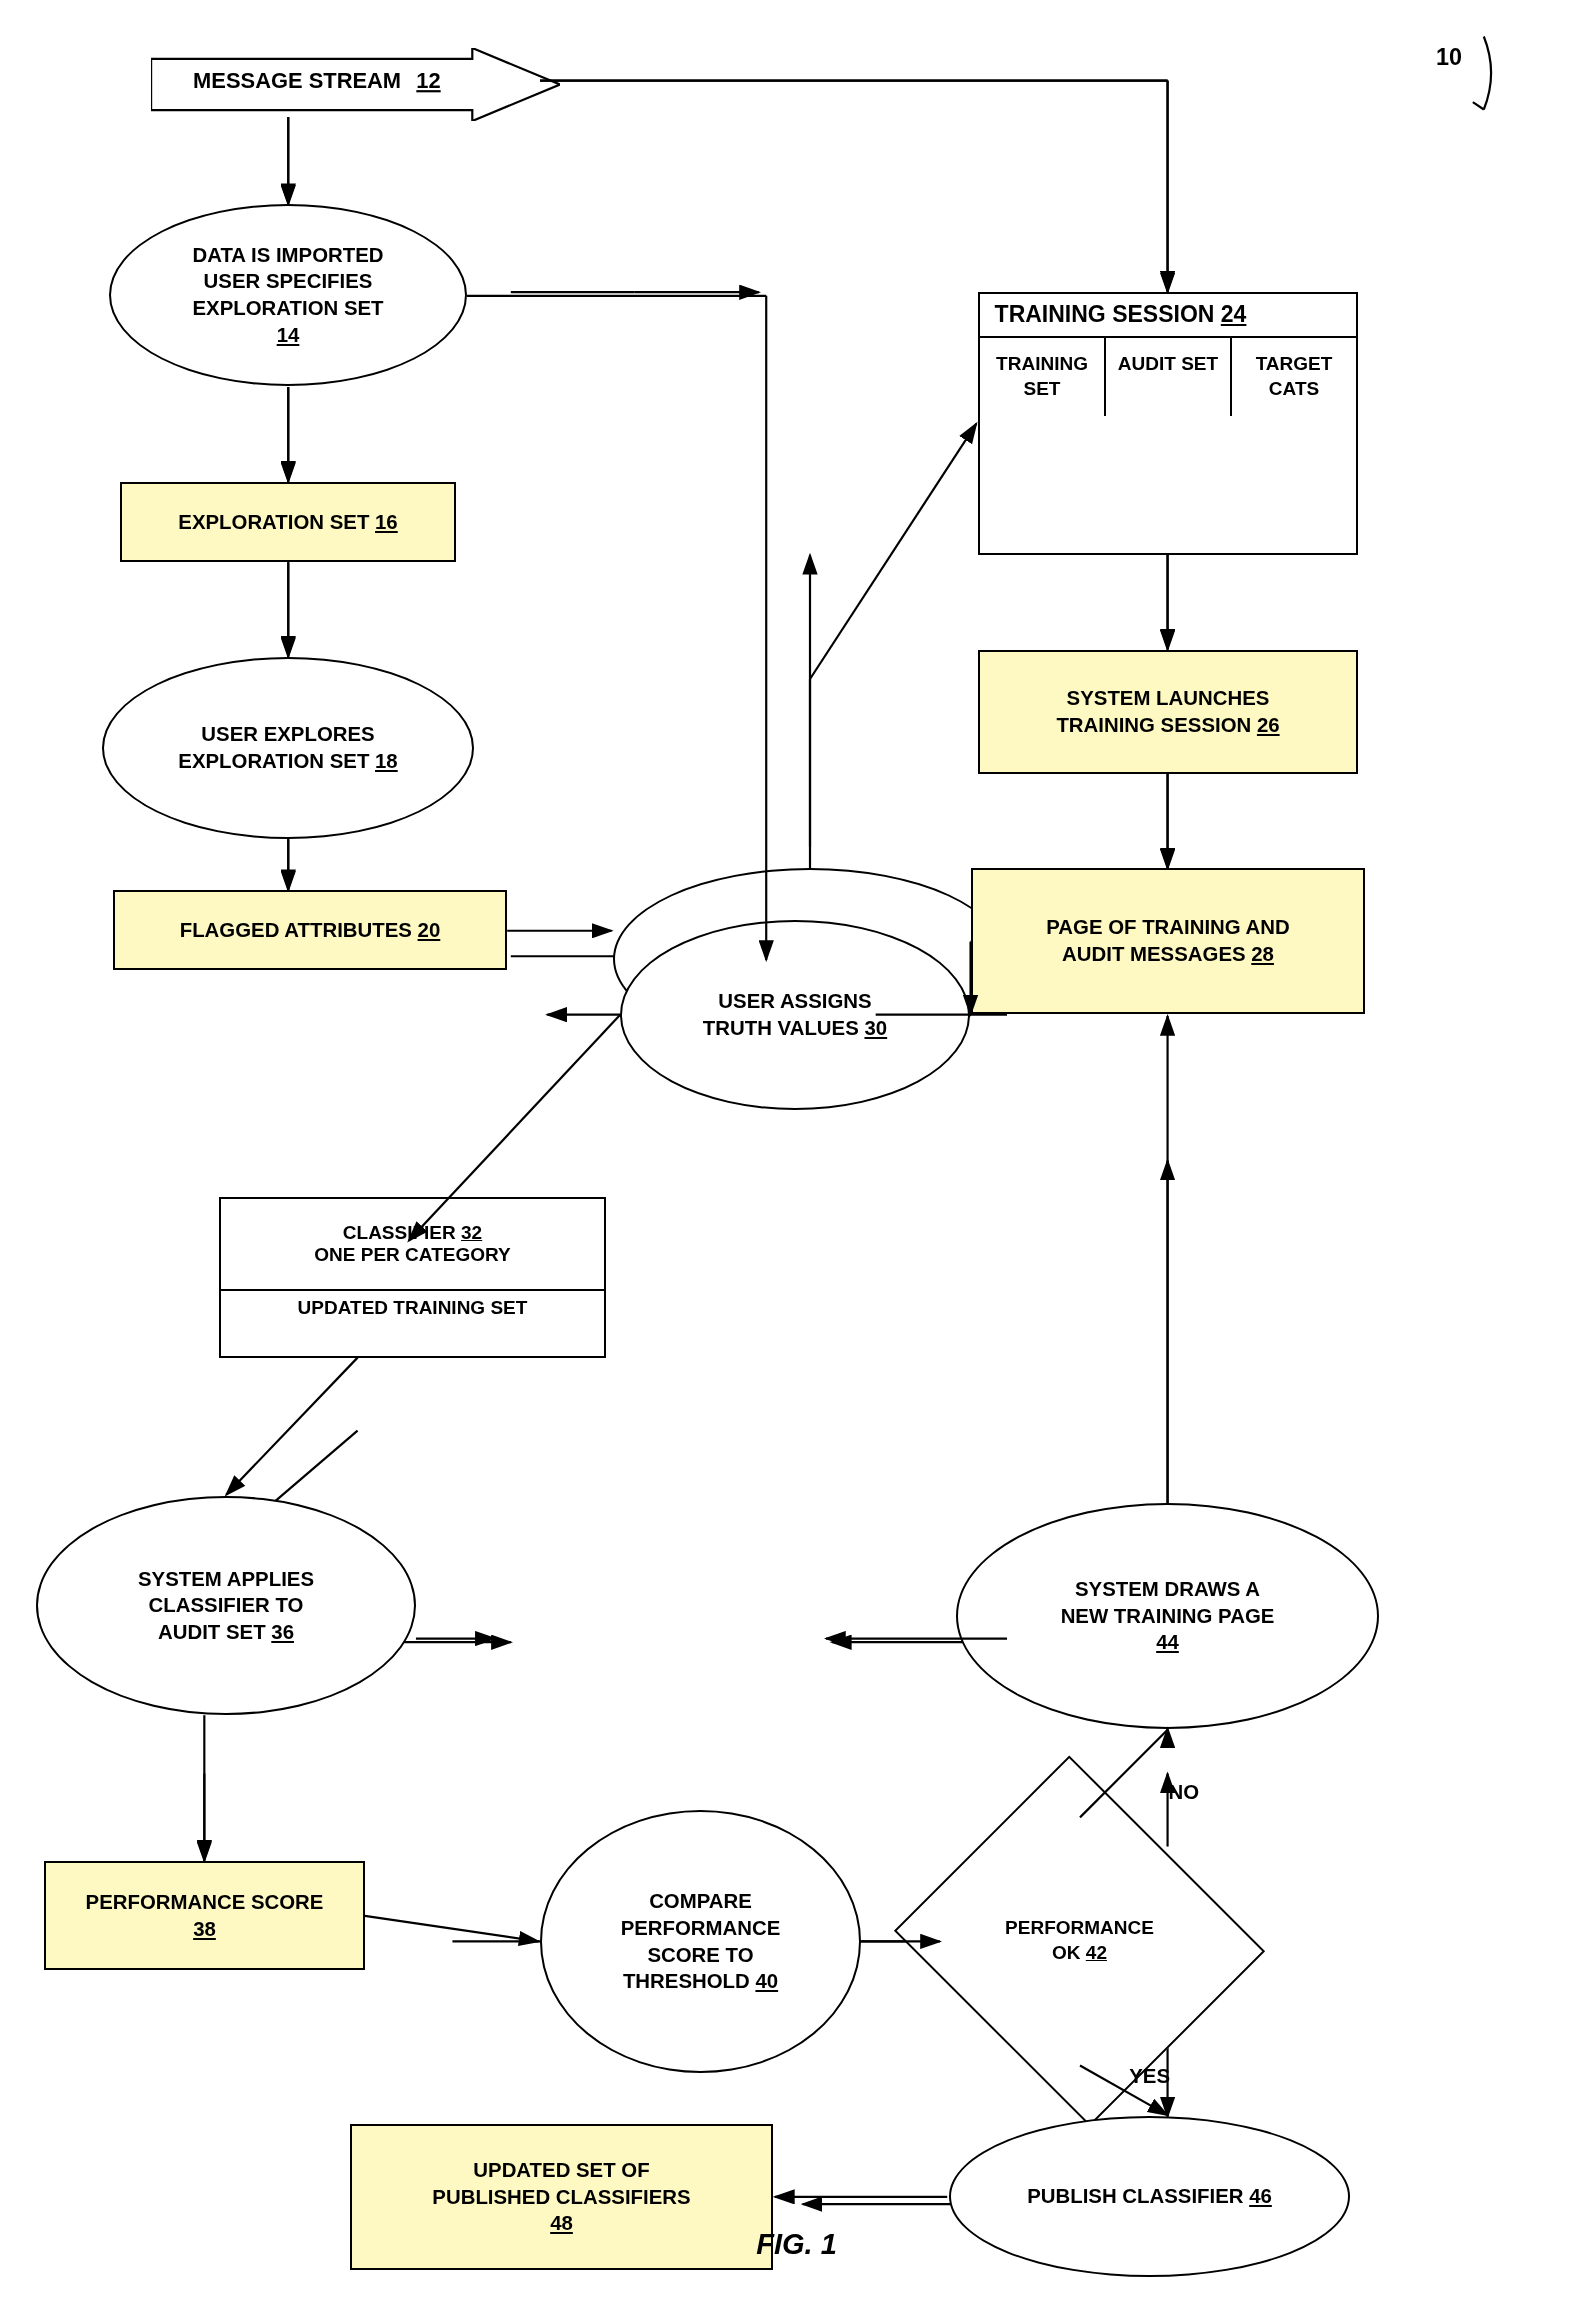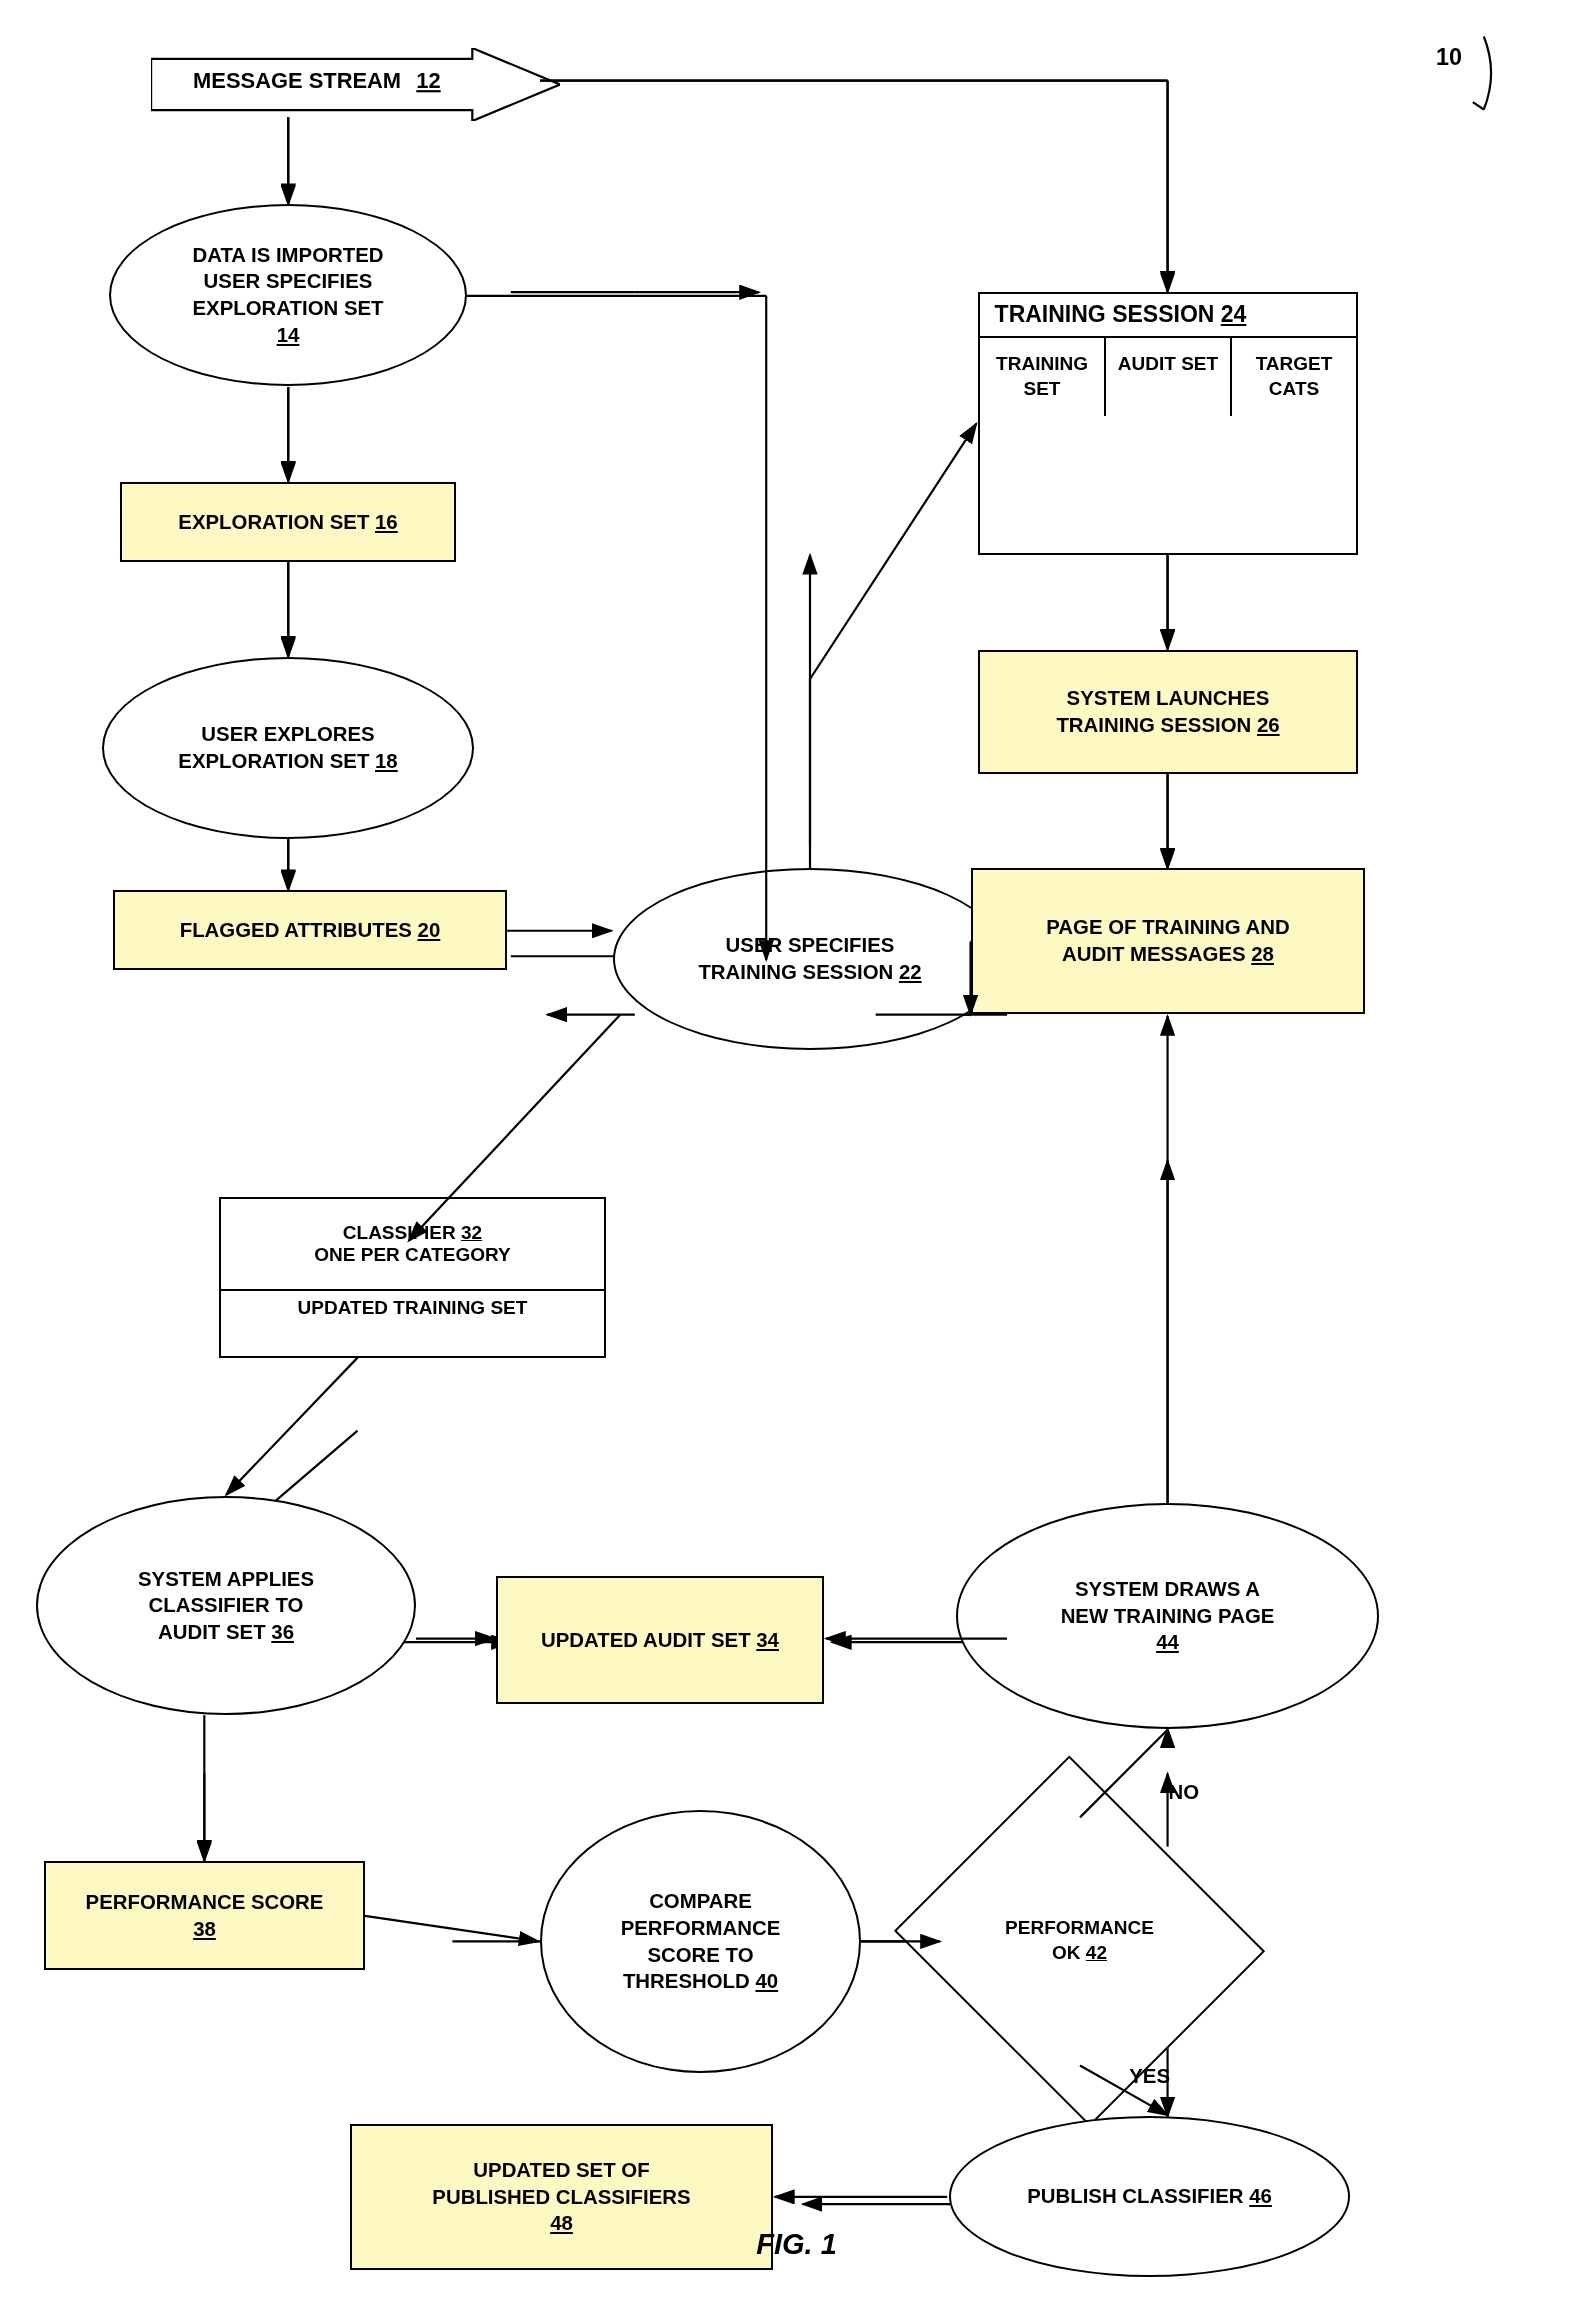--- a/index.html
+++ b/index.html
@@ -279,43 +279,43 @@
       SYSTEM LAUNCHES<br>TRAINING SESSION <span class="underline">26</span>
     </div>
   </div>
 
   <div class="box" style="left:971px; top:868px; width:394px; height:146px;">
     <div class="shape-text">
       PAGE OF TRAINING AND<br>AUDIT MESSAGES <span class="underline">28</span>
     </div>
   </div>
 
+  <div class="oval" style="left:620px; top:920px; width:350px; height:190px;">
+    <div class="shape-text">
+      USER ASSIGNS<br>TRUTH VALUES <span class="underline">30</span>
+    </div>
+  </div>
 
   <div class="classifier-outer" style="left:219px; top:1197px; width:387px; height:161px;">
     <div class="classifier-inner">
       <div class="classifier-top">
         CLASSIFIER <span class="underline">32</span><br>ONE PER CATEGORY
       </div>
       <div class="classifier-bottom">
         UPDATED TRAINING SET
       </div>
     </div>
   </div>
 
   <div class="oval" style="left:36px; top:1496px; width:380px; height:219px;">
     <div class="shape-text">
       SYSTEM APPLIES<br>CLASSIFIER TO<br>AUDIT SET <span class="underline">36</span>
     </div>
   </div>
 
-  <div class="box" style="left:496px; top:1576px; width:328px; height:128px;">
-    <div class="shape-text">
-      UPDATED AUDIT SET <span class="underline">34</span>
-    </div>
-  </div>
 
   <div class="oval" style="left:956px; top:1503px; width:423px; height:226px;">
     <div class="shape-text">
       SYSTEM DRAWS A<br>NEW TRAINING PAGE<br><span class="underline">44</span>
     </div>
   </div>
 
   <div class="box" style="left:44px; top:1861px; width:321px; height:109px;">
     <div class="shape-text">
       PERFORMANCE SCORE<br><span class="underline">38</span>

